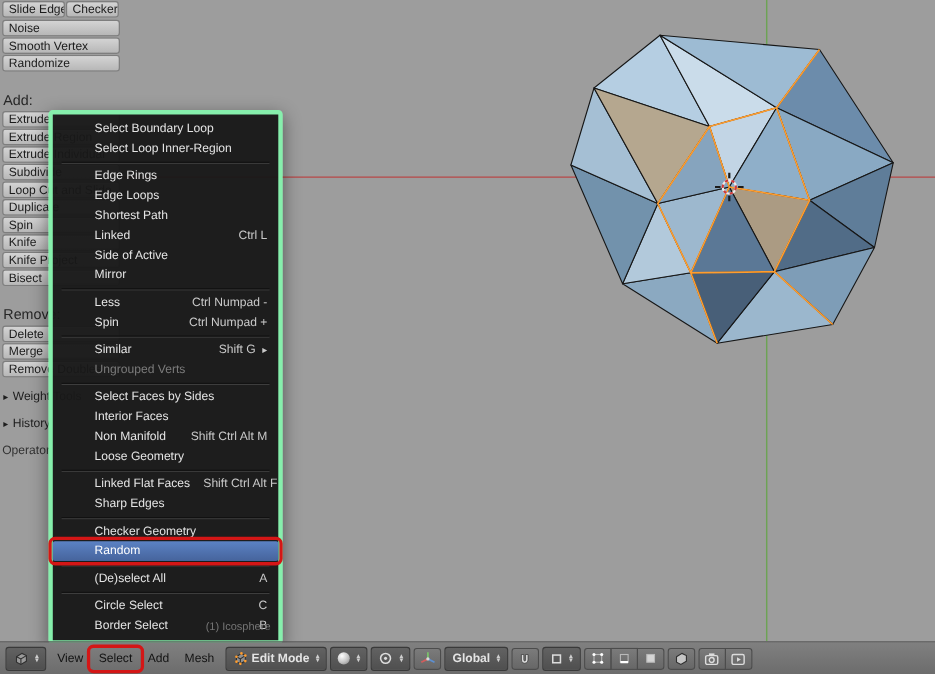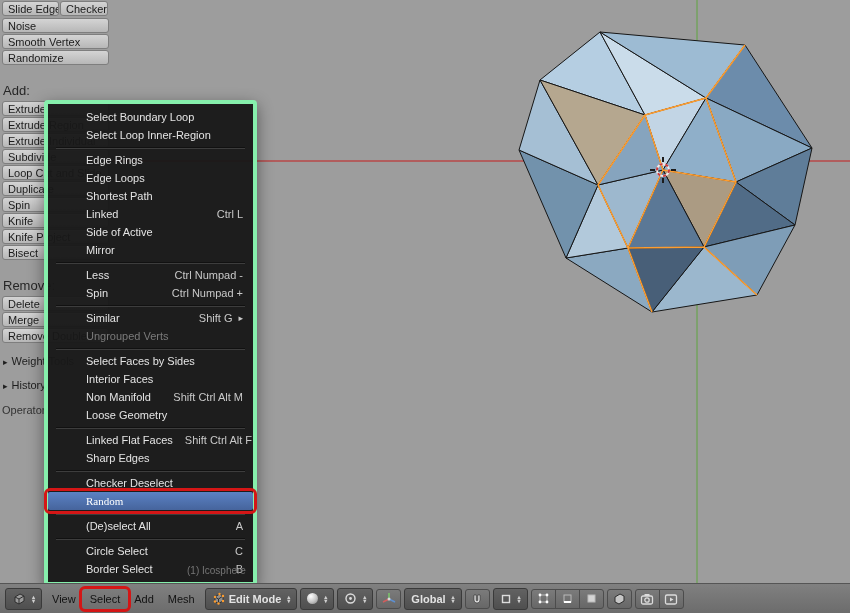--- a/index.html
+++ b/index.html
@@ -37,21 +37,21 @@
   .mi .arrow{display:none;color:#c9c9c9;margin-left:6px;font-size:9px;}
   .mi .arrow::after{content:"\25B8";}
   .mi.submenu .arrow{display:inline;}
   .mi .sepline{display:none;width:100%;height:1px;background:#111;
                box-shadow:0 1px 0 #3d3d3d;}
   .mi.sep{height:7px;padding:0 8px;}
   .mi.sep .sepline{display:block;}
   .mi.disabled{color:#7b7b7b;}
   .mi.disabled .sc{color:#7b7b7b;}
   .mi.highlighted{background:linear-gradient(#5b82c4,#46649c);border-radius:2px;
-                  color:#fff;outline:3px solid #d41616;outline-offset:1px;font-family:Liberation Serif, serif;}
+                  color:#fff;outline:3px solid #d41616;outline-offset:1px;}
   .mi.highlighted .sc{color:#fff;}
 
   .info-overlay{position:absolute;left:150px;top:565px;font-size:10px;color:#767676;
                 z-index:31;margin-left:37px;}
 
   
   .header{position:absolute;left:0;bottom:0;width:850px;height:30px;
           background:linear-gradient(#808080,#6c6c6c);border-top:1px solid #555;
           display:flex;align-items:center;padding:0 5px;box-sizing:border-box;
           z-index:40;gap:3px;}
@@ -275,21 +275,21 @@
         <div class="mi">
           <span class="lbl">Sharp Edges</span>
           <span class="sc"></span>
 
         </div>
         <div class="mi sep">
 
           <span class="sepline"></span>
         </div>
         <div class="mi">
-          <span class="lbl">Checker Deselect</span>
+          <span class="lbl">Checker Geometry</span>
           <span class="sc"></span>
 
         </div>
         <div class="mi highlighted">
           <span class="lbl">Random</span>
           <span class="sc"></span>
 
         </div>
         <div class="mi sep">
 

